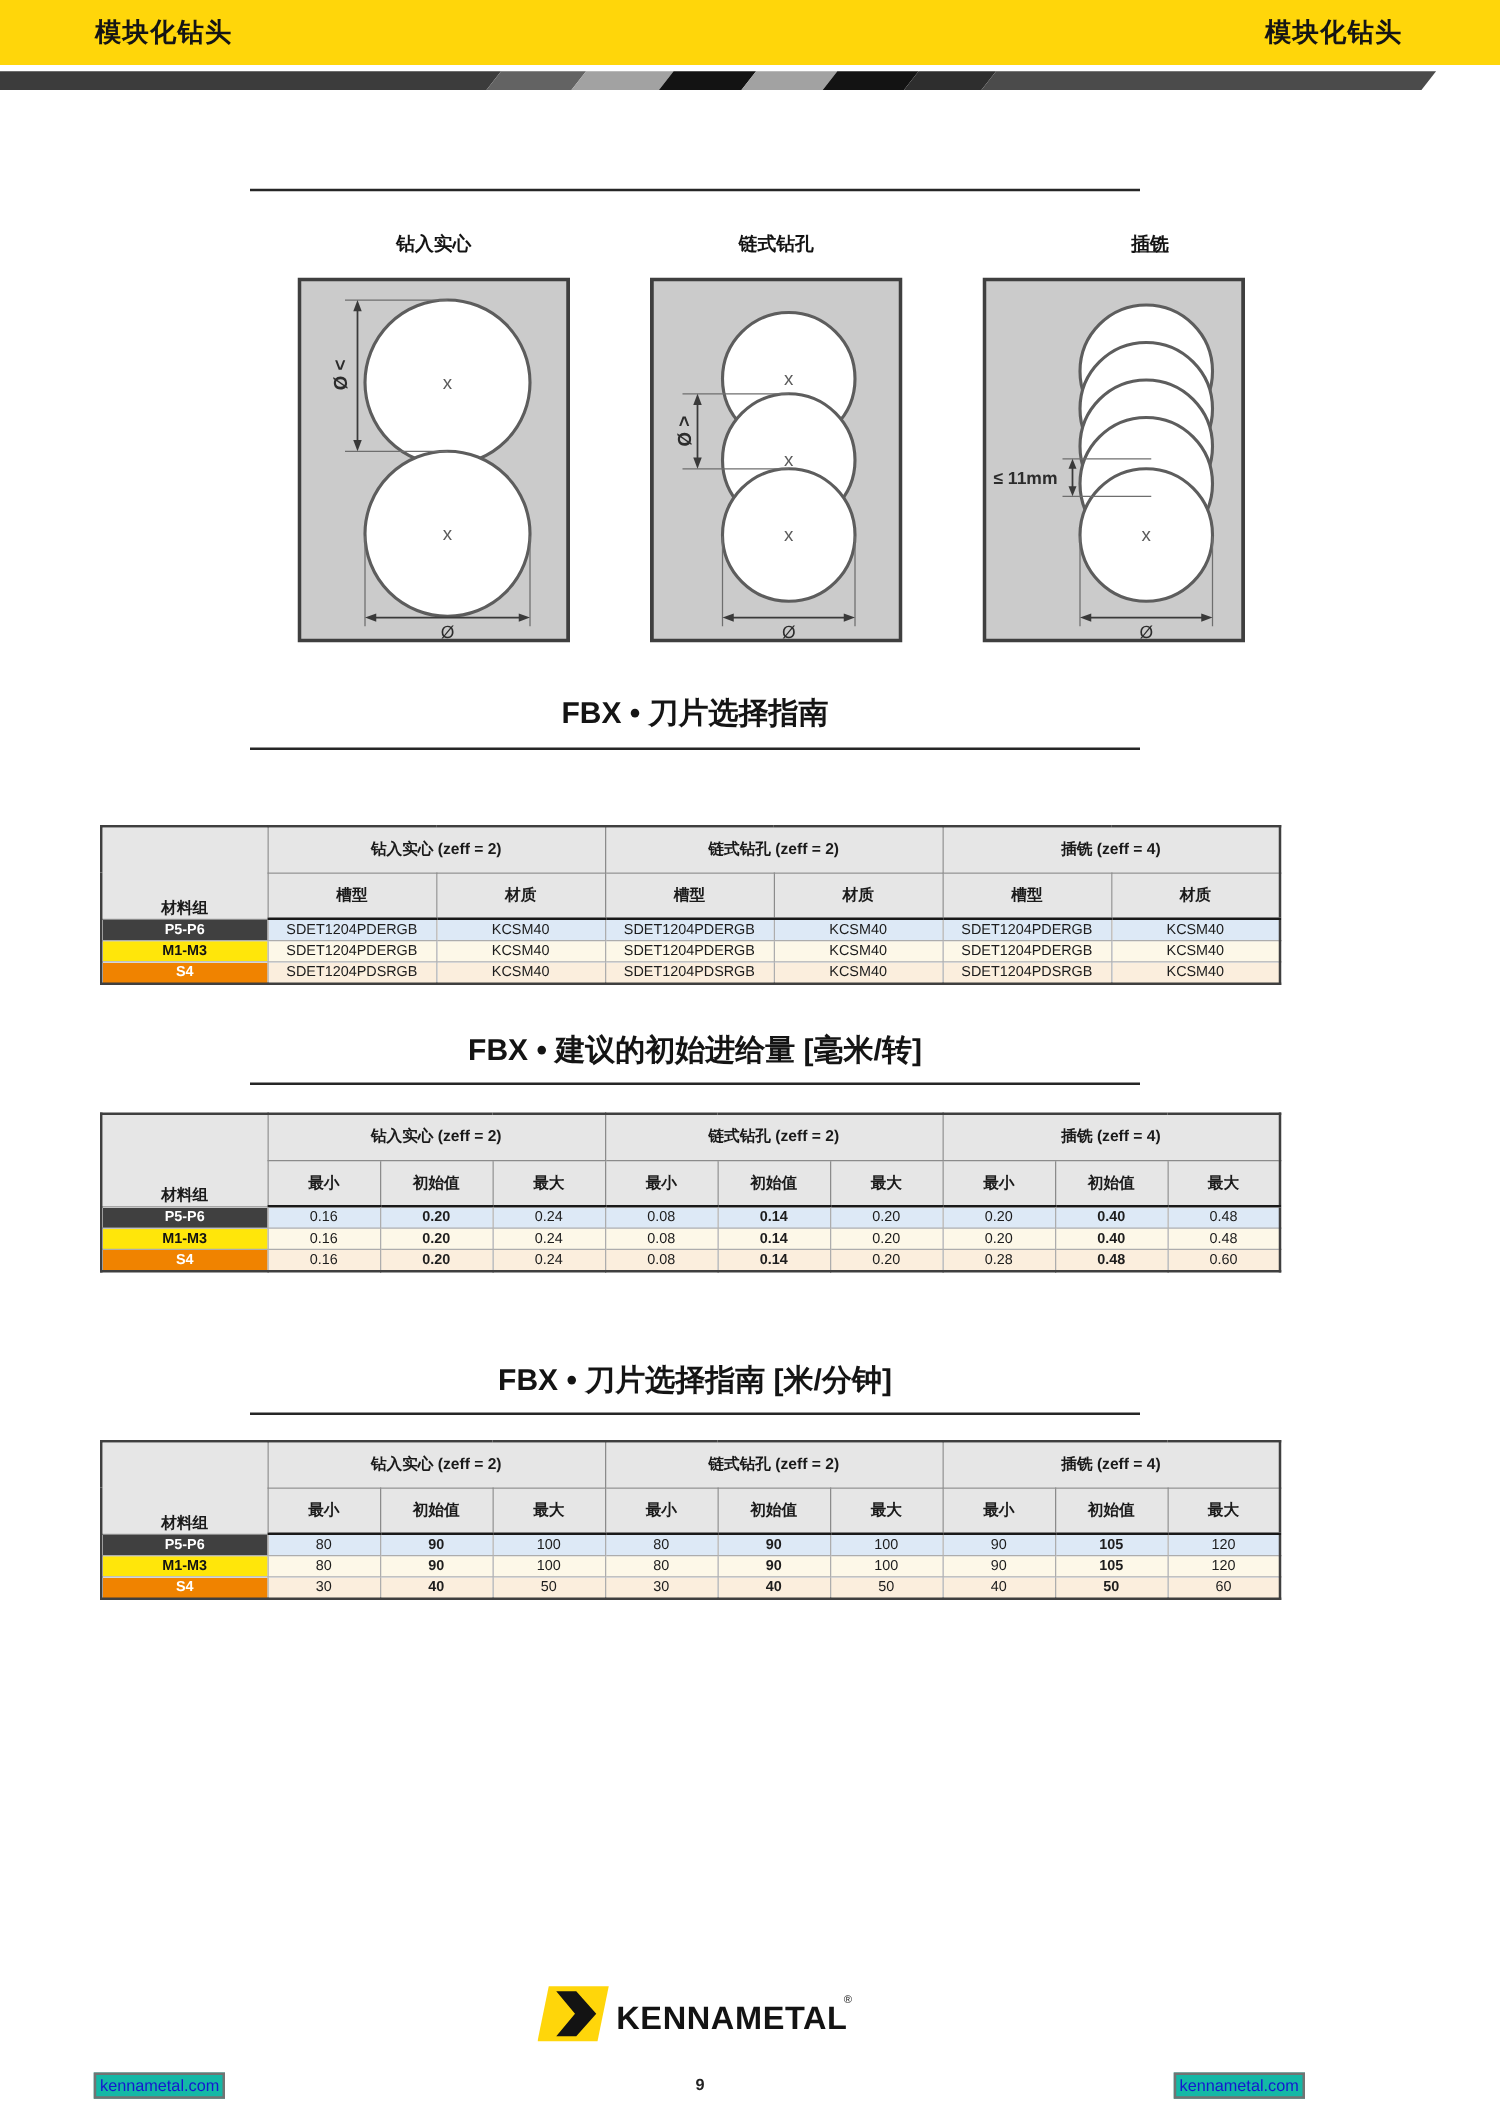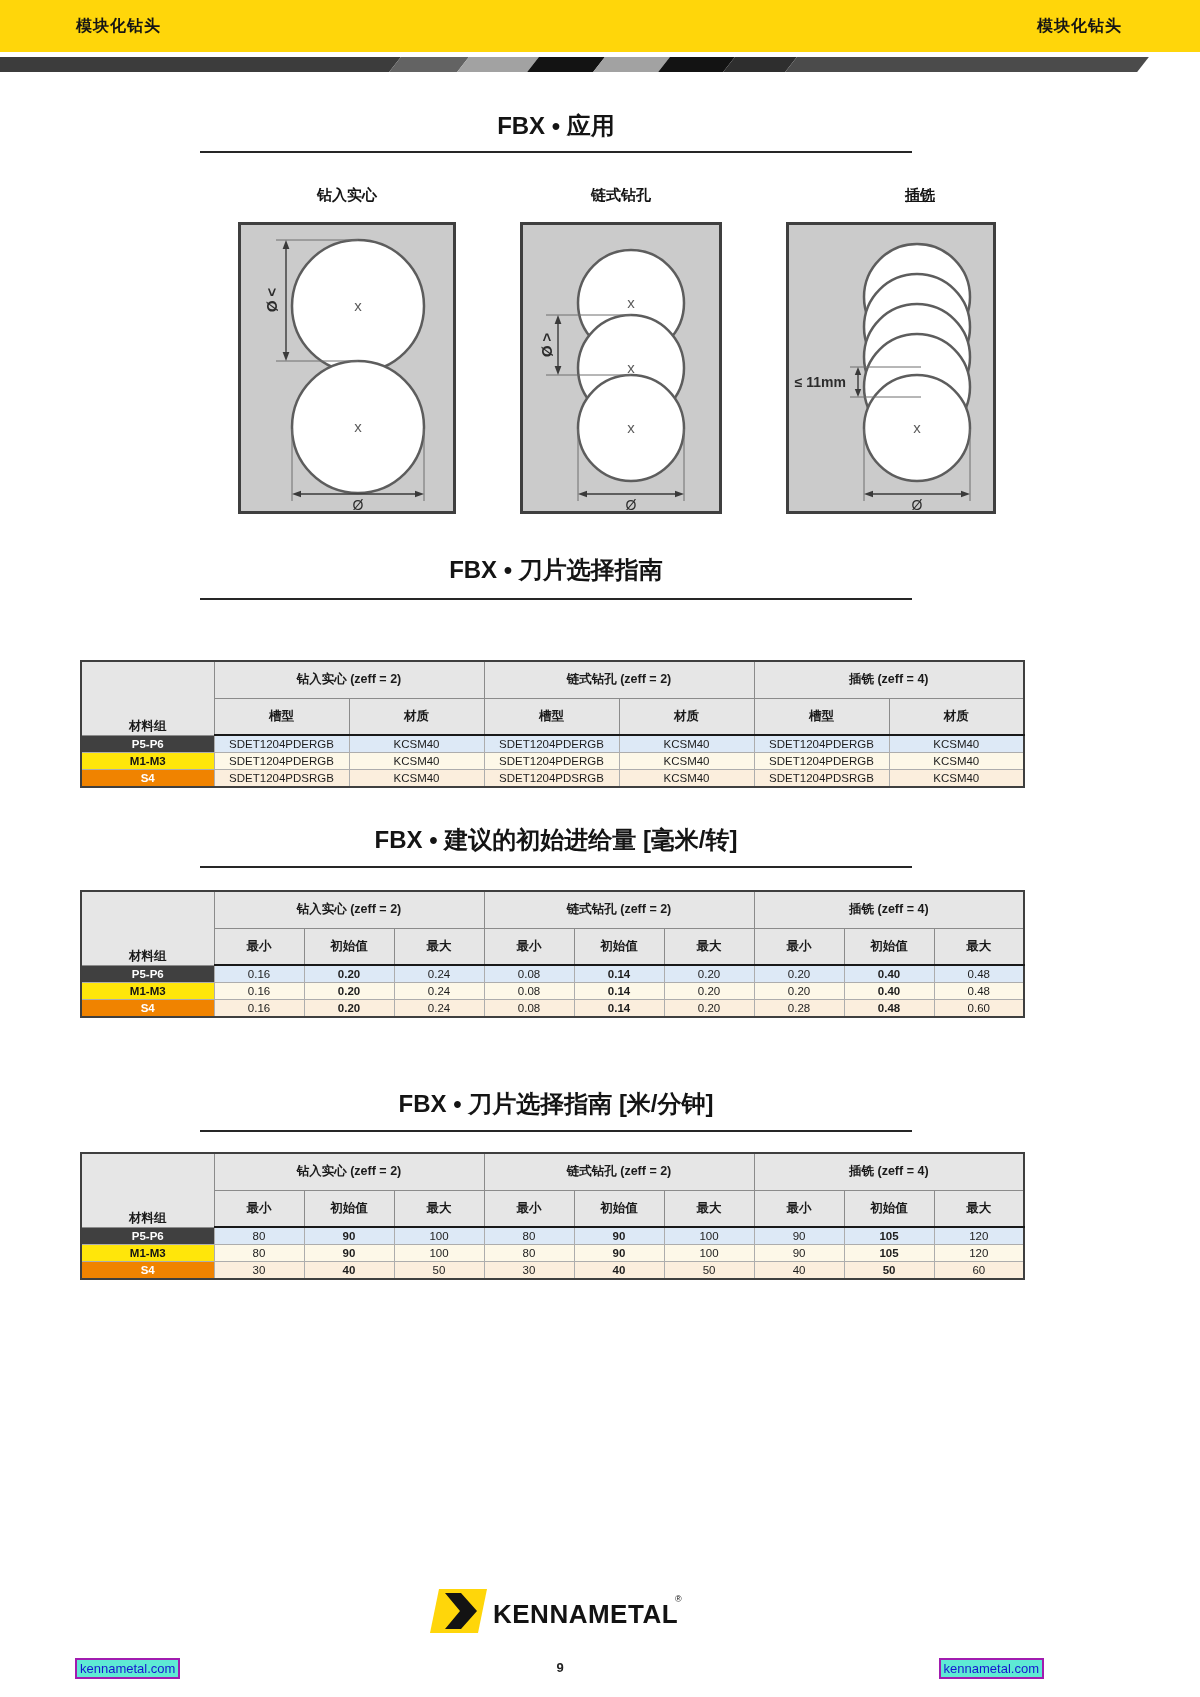--- a/index.html
+++ b/index.html
@@ -3,21 +3,21 @@
 <meta charset="utf-8">
 <style>
   *{box-sizing:border-box;}
   html,body{margin:0;padding:0;background:#9a9a9a;}
   #page{position:relative;width:1200px;height:1697px;background:#ffffff;margin:0 auto;
         font-family:"Liberation Sans",sans-serif;overflow:hidden;}
 
   
   .header{position:absolute;top:0;left:0;width:100%;height:52px;background:#FFD60A;
           display:flex;justify-content:space-between;align-items:center;padding:0 78px 0 76px;}
-  .htxt{font-size:16px;font-weight:bold;color:#151515;letter-spacing:1px;text-align:center;}
+  .htxt{font-size:21px;font-weight:bold;color:#151515;letter-spacing:1px;text-align:center;}
   .stripes{position:absolute;top:57px;left:0;width:100%;height:15px;}
   .sg{position:absolute;top:0;height:15px;transform:skewX(-38deg);}
   .s1{left:-20px;width:415px;background:#3c3c3c;}
   .s2{left:395px;width:68px;background:#636363;}
   .s3{left:463px;width:70px;background:#a2a2a2;}
   .s4{left:533px;width:66px;background:#131313;}
   .s5{left:599px;width:65px;background:#a2a2a2;}
   .s6{left:664px;width:65px;background:#131313;}
   .s7{left:729px;width:62px;background:#2e2e2e;}
   .s8{left:791px;width:352px;background:#4b4b4b;}
@@ -56,22 +56,22 @@
   .row-blue .lab{background:#404040;color:#ffffff;}
   .row-blue td.data{background:#dde9f6;}
   .row-yellow .lab{background:#FFE60A;color:#131313;}
   .row-yellow td.data{background:#fdf8e8;}
   .row-orange .lab{background:#F08300;color:#ffffff;text-align:center;}
   .row-orange td.data{background:#fbeedd;}
   .c-mat{width:133px;} .cw6{width:135px;} .cw9{width:90px;}
 
   
   .logo{position:absolute;top:1588px;left:80px;width:960px;display:flex;justify-content:center;line-height:0;}
-  .flink{position:absolute;top:1658px;font-size:13px;color:#1616cf;border:2px solid #a21caf;
-         padding:0 3px;line-height:17px;background:#5eead4;cursor:pointer;}
+  .flink{position:absolute;top:1658px;font-size:13px;color:#1616cf;border:2px solid #737373;
+         padding:0 3px;line-height:17px;background:#14b8a6;cursor:pointer;}
   .fl-left{left:75px;} .fl-right{right:156px;}
   .pageno{position:absolute;top:1660px;left:80px;width:960px;text-align:center;
           font-size:13px;font-weight:bold;color:#222;}
 </style>
 </head>
 <body>
 
 <div id="page">
 
   <div class="header">
@@ -82,21 +82,20 @@
     <div class="sg s1"></div>
     <div class="sg s2"></div>
     <div class="sg s3"></div>
     <div class="sg s4"></div>
     <div class="sg s5"></div>
     <div class="sg s6"></div>
     <div class="sg s7"></div>
     <div class="sg s8"></div>
   </div>
 
-  <div class="sec-title t-app">FBX • 应用</div>
   <div class="rule r-app"></div>
 
   <div class="dlabel l1">钻入实心</div>
   <div class="dlabel l2">链式钻孔</div>
   <div class="dlabel l3">插铣</div>
 
   <div class="panel p1">
     <svg width="218" height="292" viewBox="0 0 218 292">
       <rect x="1.5" y="1.5" width="215" height="289" fill="#cbcbcb" stroke="#3f3f3f" stroke-width="3"></rect>
       <circle cx="120" cy="84" r="66" fill="#ffffff" stroke="#5d5d5d" stroke-width="2.5"></circle>

